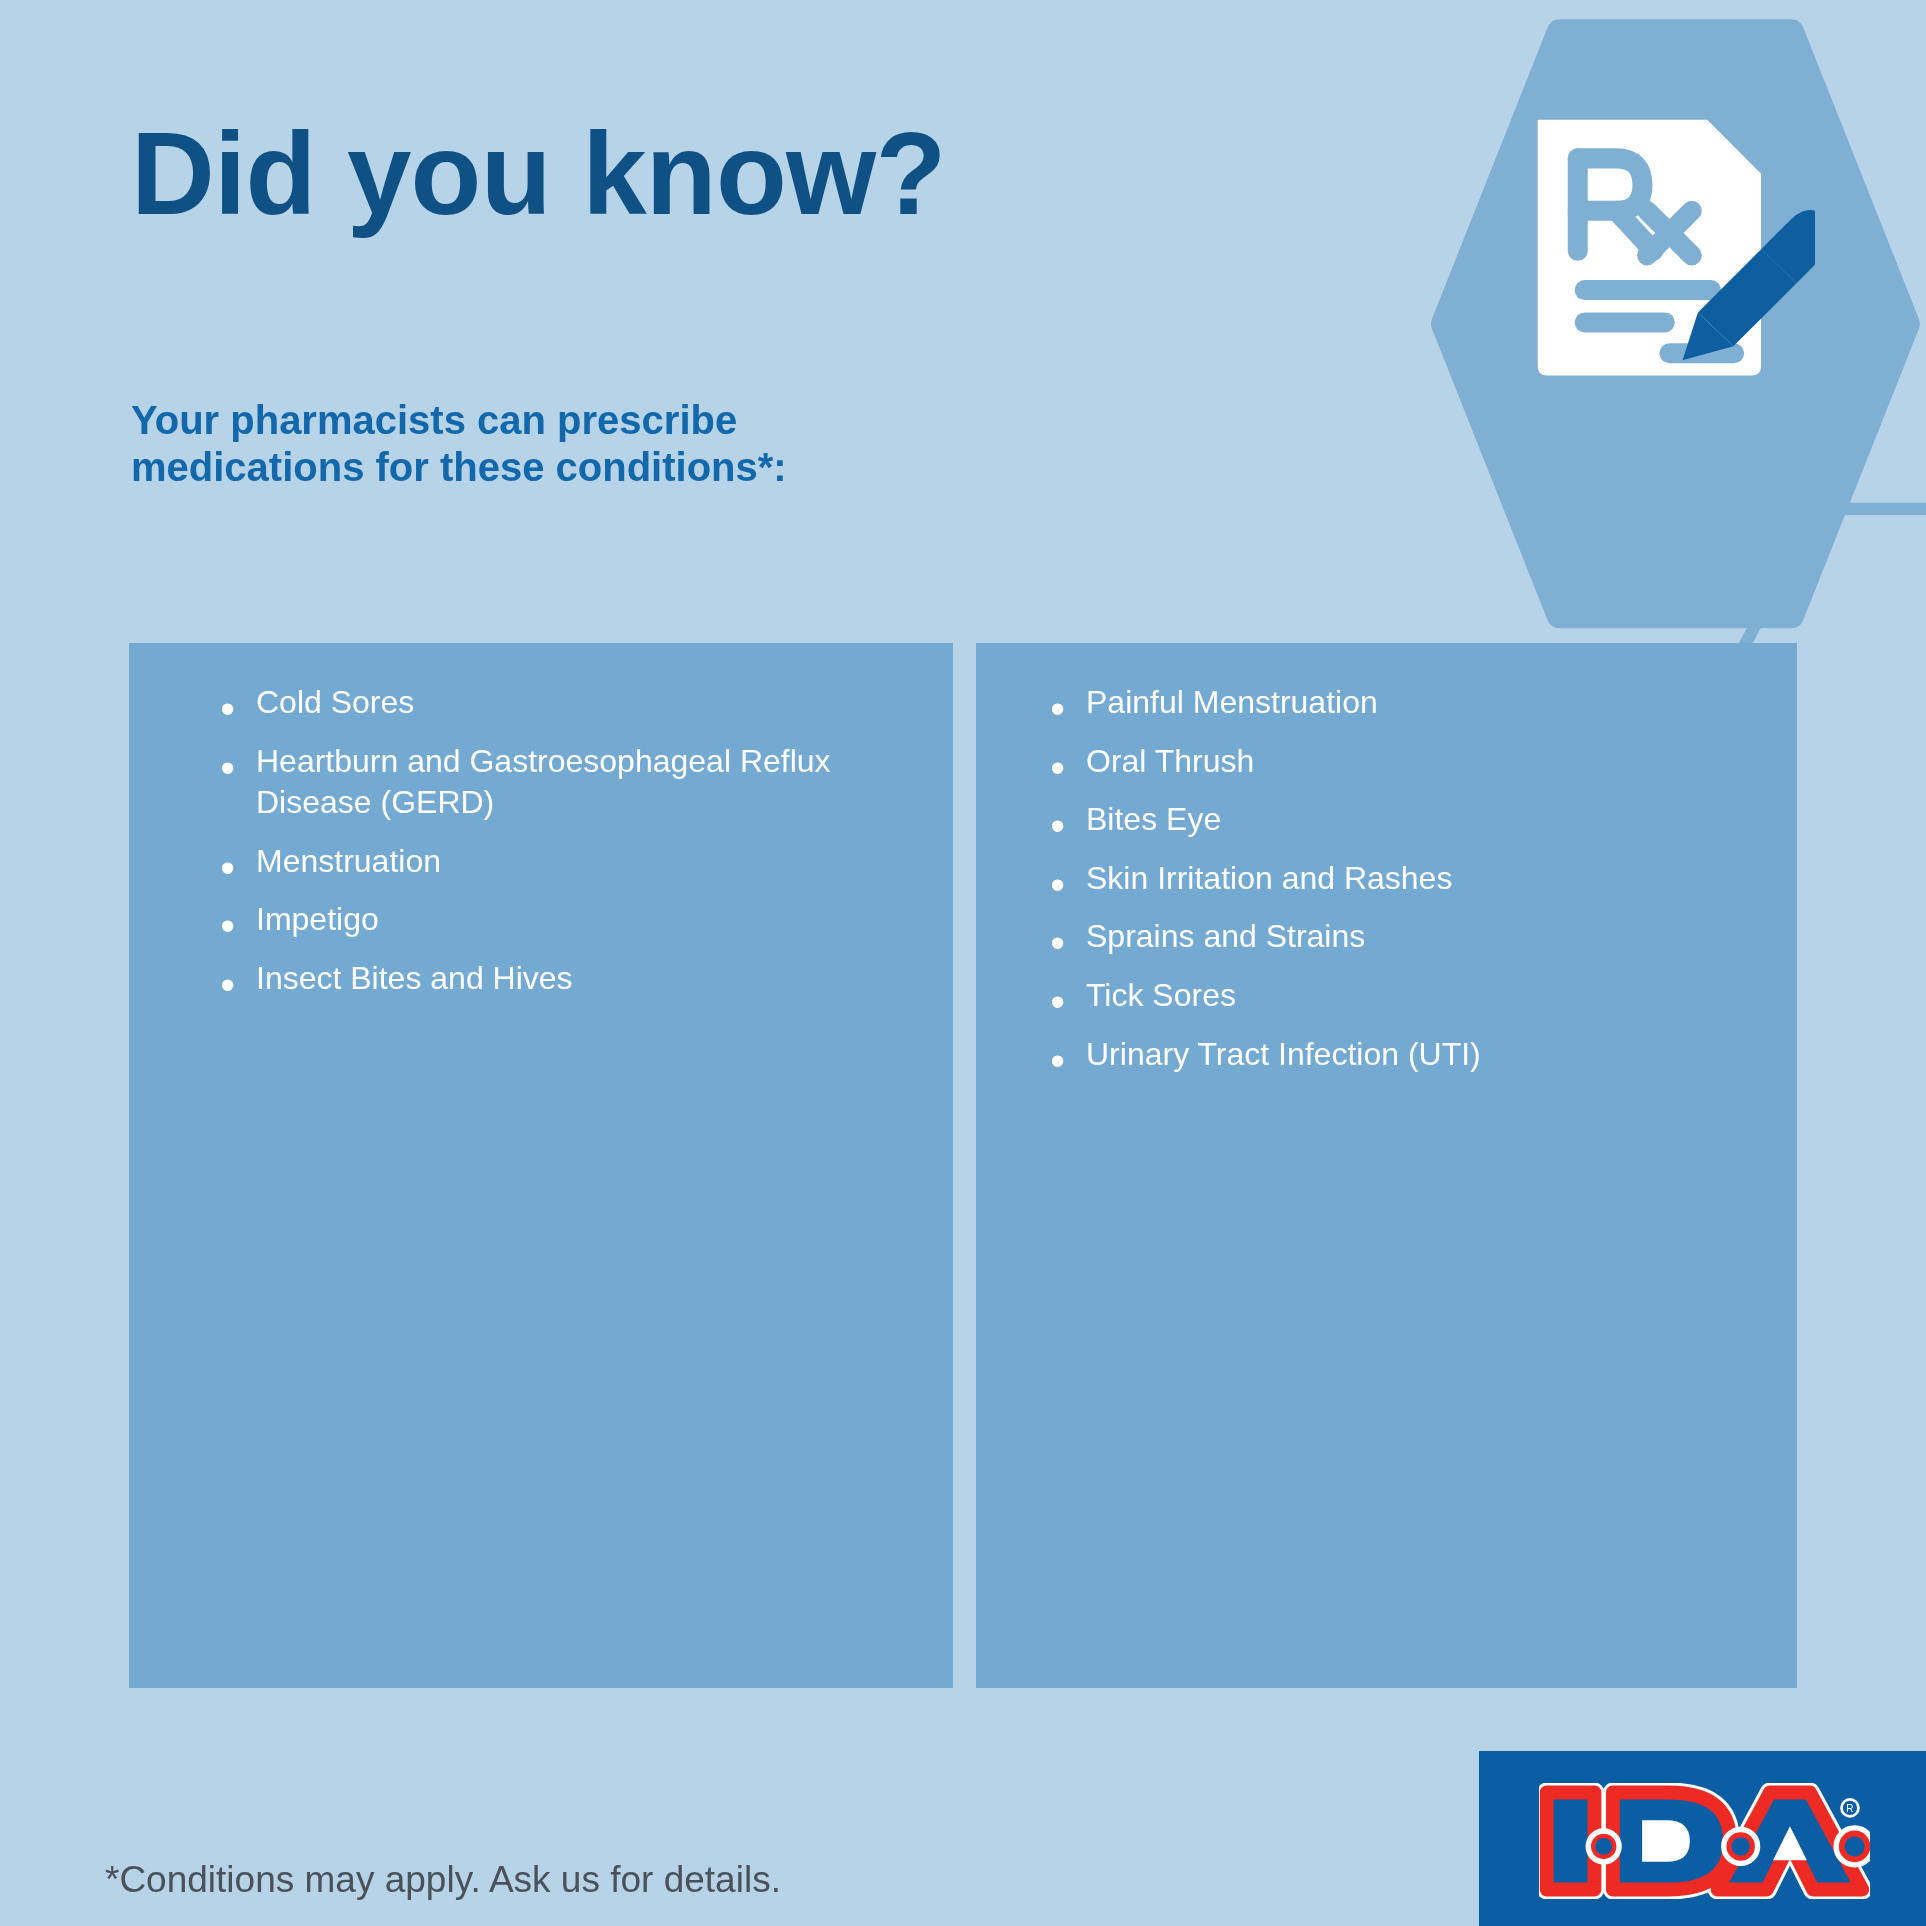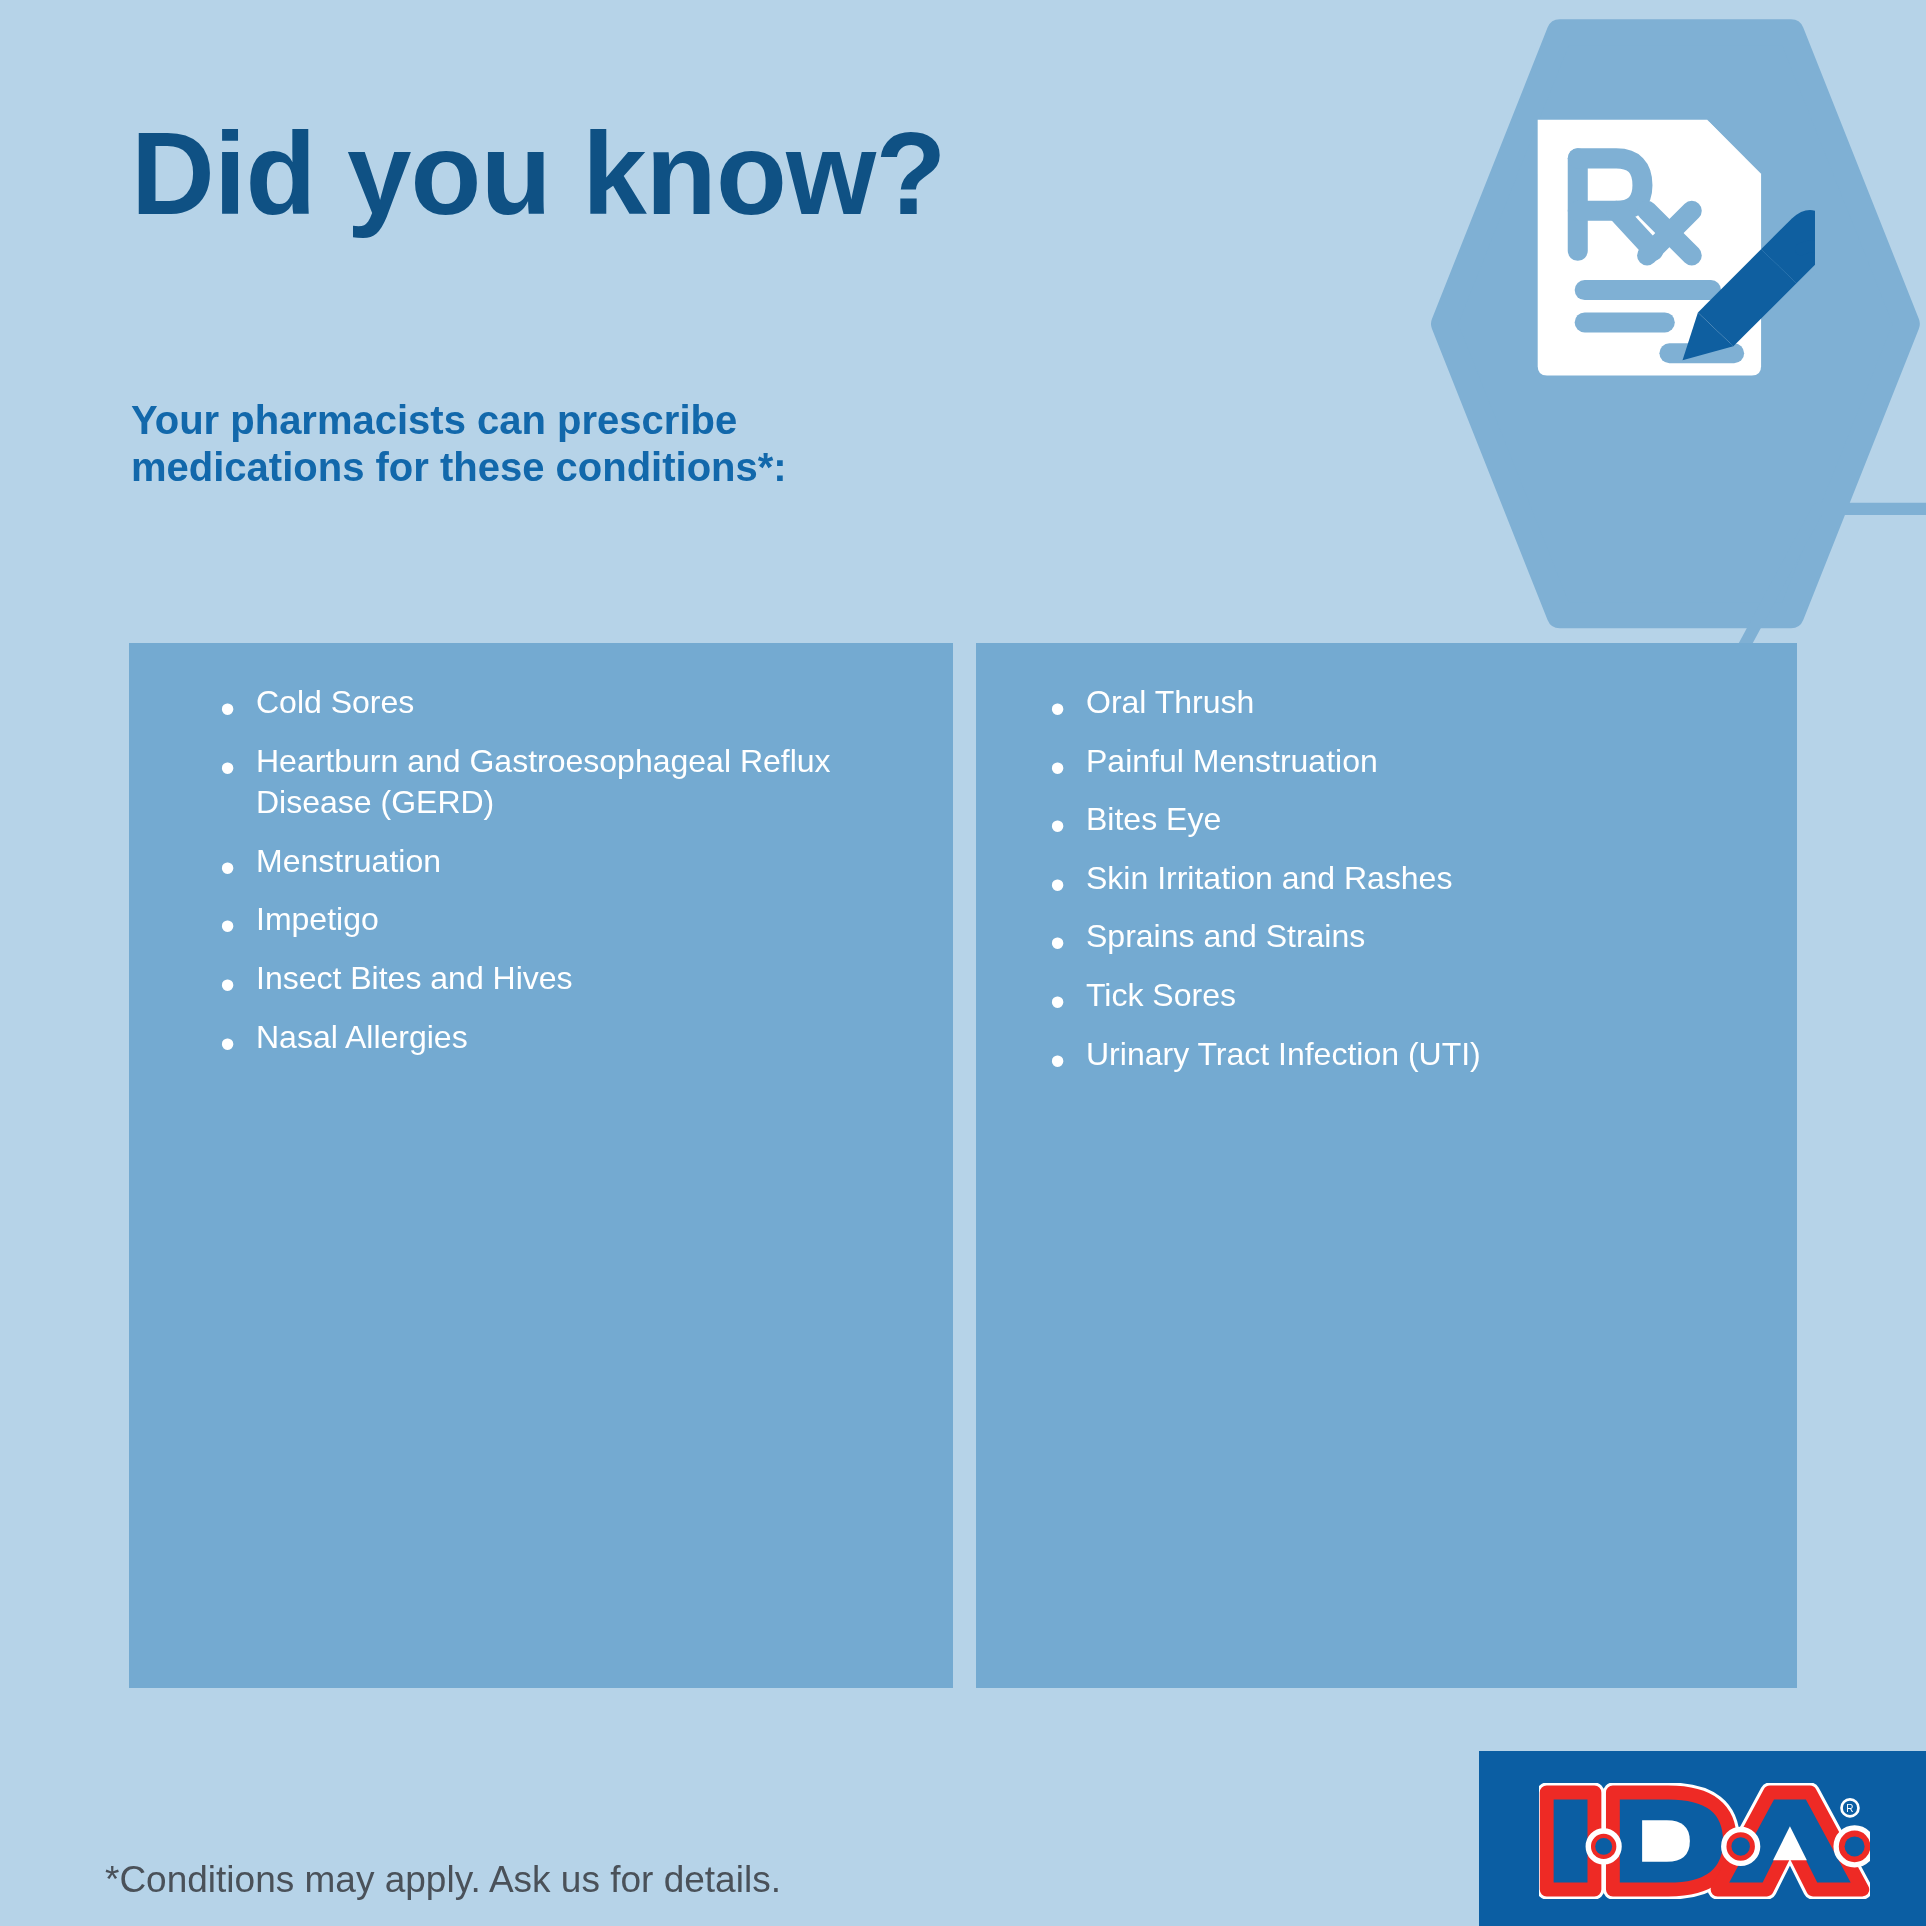--- a/index.html
+++ b/index.html
@@ -147,28 +147,27 @@
     <span class="l2">medications for these conditions*:</span>
   </div>
 
   <div class="panel panel-left">
     <ul class="cond-list">
       <li>Cold Sores</li>
       <li>Heartburn and Gastroesophageal Reflux Disease (GERD)</li>
       <li>Menstruation</li>
       <li>Impetigo</li>
       <li>Insect Bites and Hives</li>
-      <li>Nasal Allergies</li>
     </ul>
   </div>
 
   <div class="panel panel-right">
     <ul class="cond-list">
+      <li>Painful Menstruation</li>
       <li>Oral Thrush</li>
-      <li>Painful Menstruation</li>
       <li>Bites Eye</li>
       <li>Skin Irritation and Rashes</li>
       <li>Sprains and Strains</li>
       <li>Tick Sores</li>
       <li>Urinary Tract Infection (UTI)</li>
     </ul>
   </div>
 
   <div class="footnote">*Conditions may apply. Ask us for details.</div>
 

